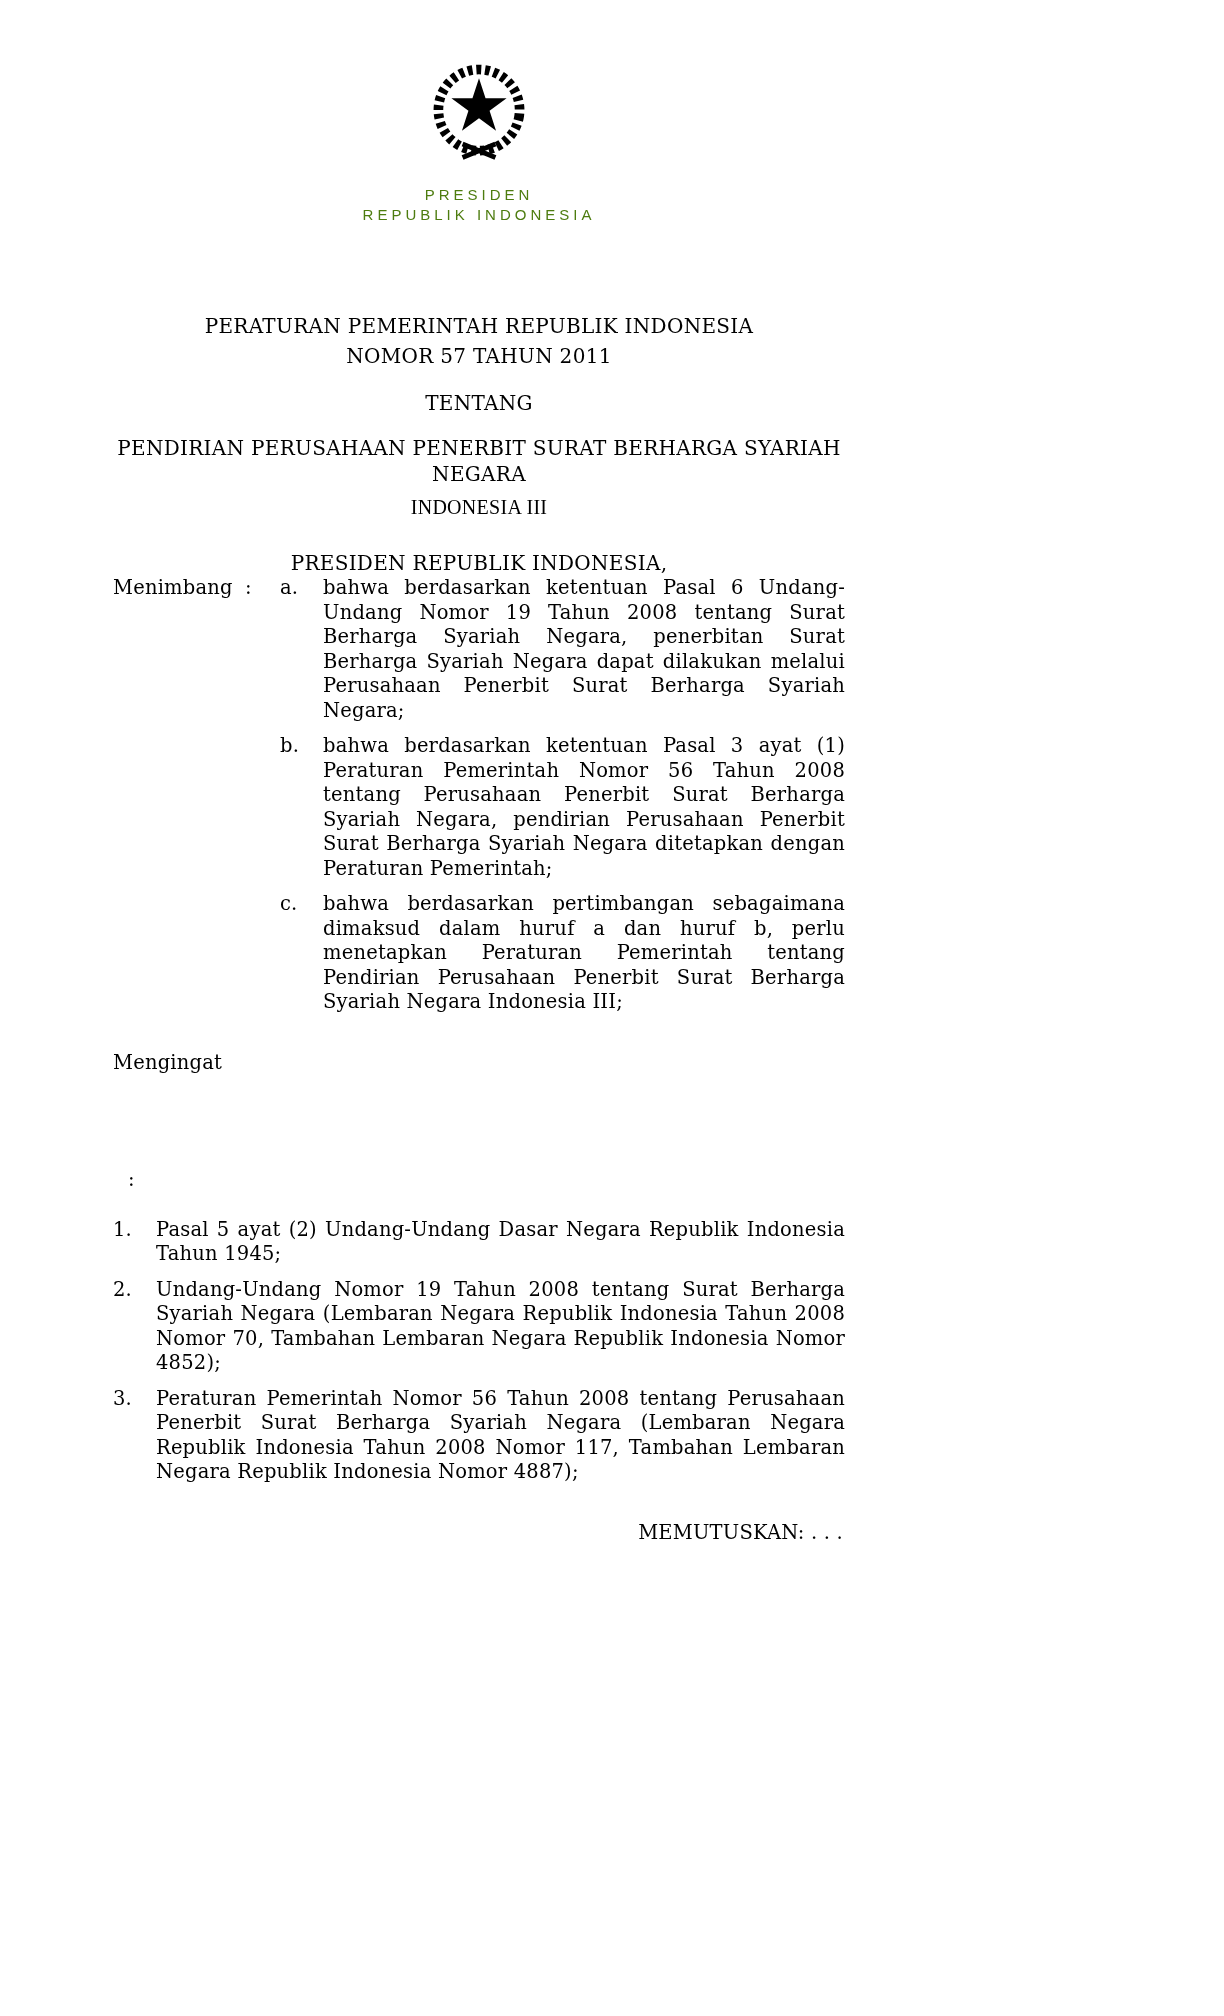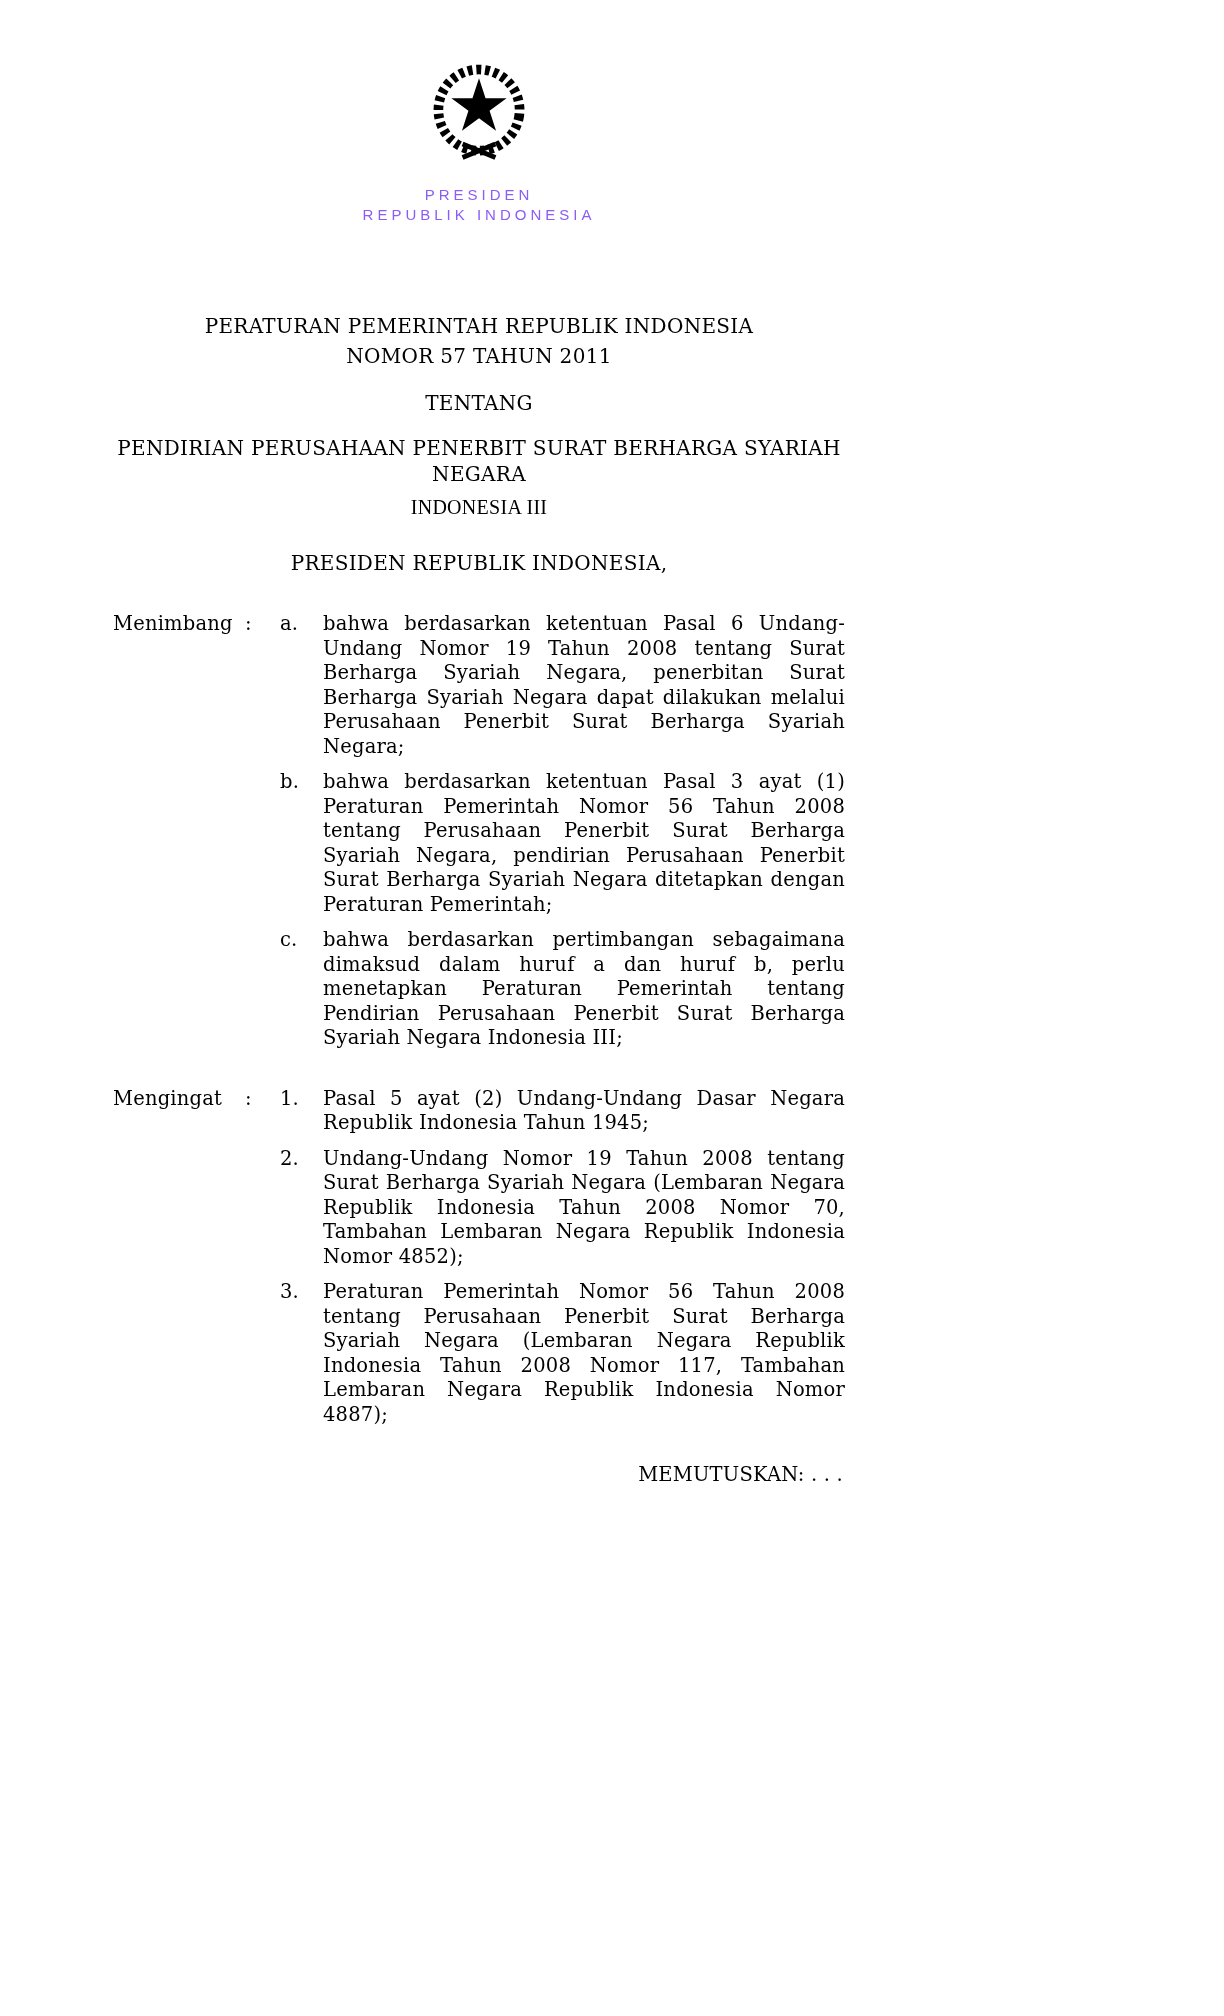--- a/index.html
+++ b/index.html
@@ -27,21 +27,21 @@
   }
   .emblem-wrap {
     display: inline-block;
     line-height: 0;
   }
   .org-lines {
     margin-top: 10px;
     font-family: "Liberation Sans", sans-serif;
     font-size: 15px;
     letter-spacing: 4px;
-    color: #8b5cf6;
+    color: #4d7c0f;
     line-height: 20px;
   }
   
   .title-block {
     margin-top: 88px;
     text-align: center;
     font-size: 20px;
     letter-spacing: 0.3px;
     line-height: 26px;
   }
@@ -52,22 +52,22 @@
   .title-line5 { margin-top: 7px; font-family: Liberation Serif, serif; }
   .title-invocation { margin-top: 40px; }
   .title-authority { margin-top: 30px; }
   
   .section {
     display: flex;
     font-size: 19.5px;
     line-height: 24.5px;
     letter-spacing: 0.2px;
   }
-  .section-considerations { margin-top: 36px; }
-  .section-legal-basis { margin-top: 36px; }
+  .section-considerations { }
+  .section-legal-basis { margin-top: 36px; flex-direction: column; }
   .sec-label { width: 117px; flex: 0 0 117px; }
   .sec-colon { width: 50px; flex: 0 0 50px; padding-left: 15px; }
   .sec-items { flex: 1 1 auto; display: flex; flex-direction: column; gap: 11px; }
   .item { display: flex; }
   .item-marker { width: 43px; flex: 0 0 43px; }
   .item-text { flex: 1 1 auto; text-align: justify; }
   
   .continuation {
     margin-top: 36px;
     text-align: right;

